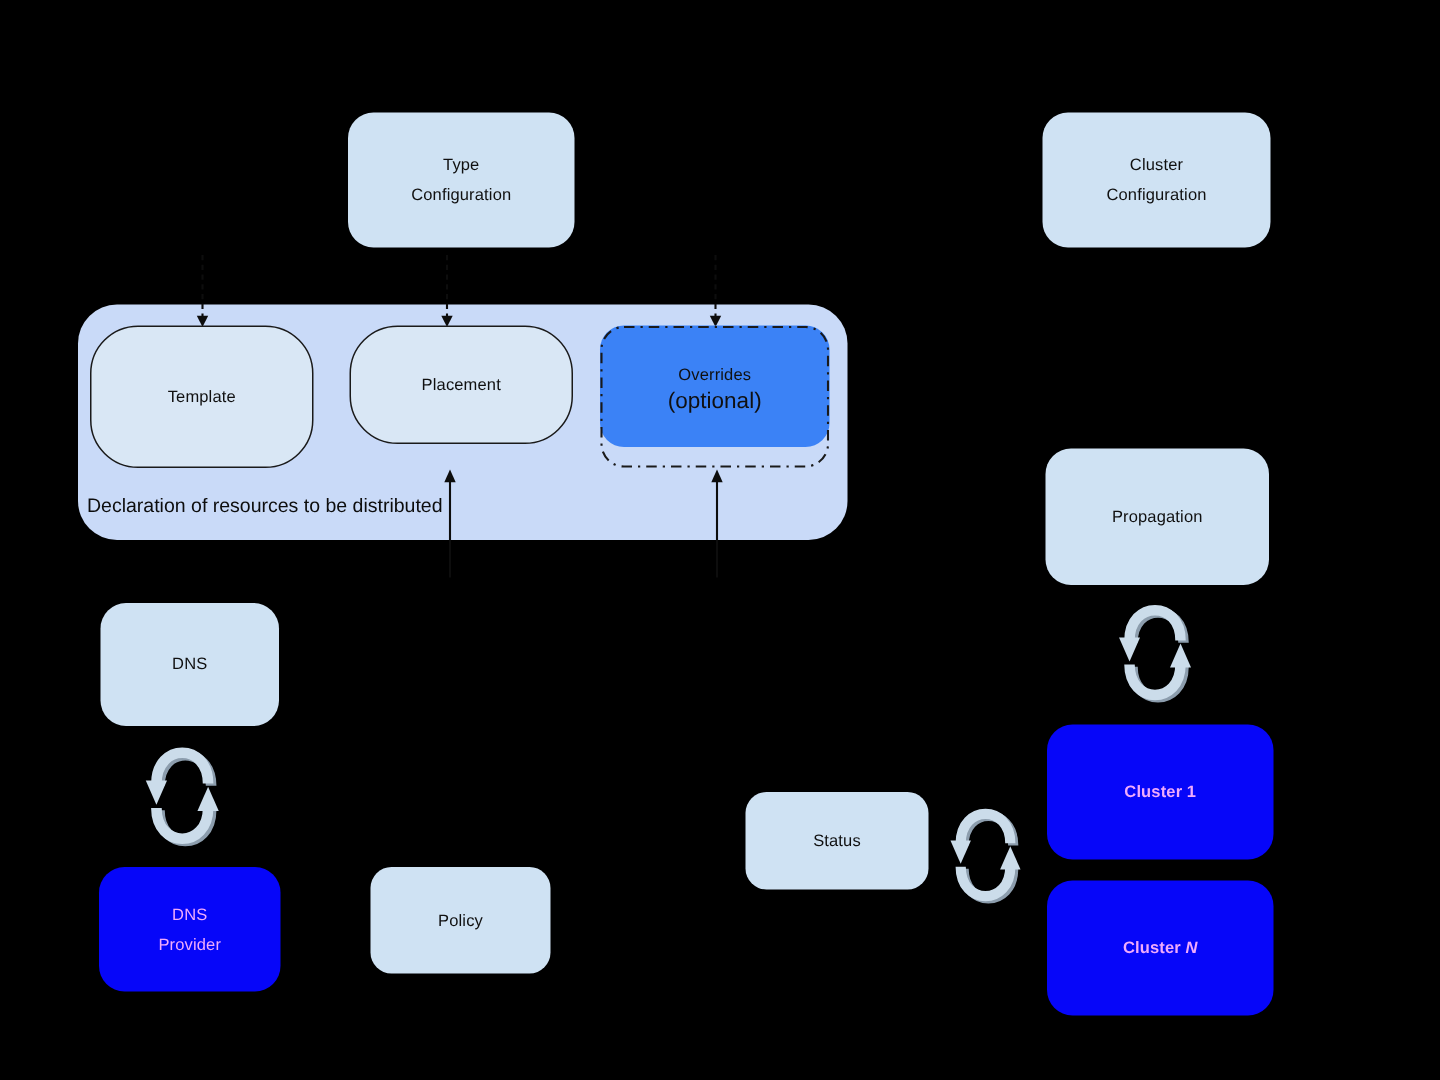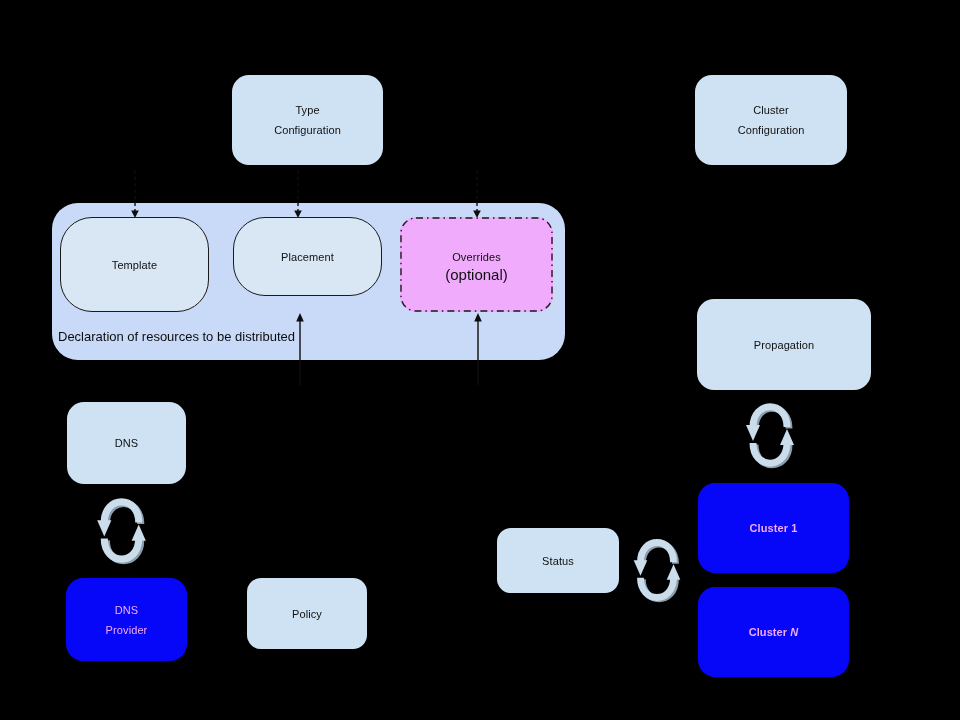--- a/index.html
+++ b/index.html
@@ -71,21 +71,21 @@
   </div>
 
   <div class="node inner" style="left:60px;top:217px;width:149px;height:95px;">
     <span class="line">Template</span>
   </div>
 
   <div class="node inner" style="left:233px;top:217px;width:149px;height:79px;">
     <span class="line">Placement</span>
   </div>
 
-  <div class="node" style="left:400px;top:217px;width:153px;height:95px;background:#f0abfc;border-radius:16px;">
+  <div class="node" style="left:400px;top:217px;width:153px;height:81px;background:#3b82f6;border-radius:16px;">
     <svg class="dashborder" width="153" height="95" viewBox="0 0 153 95">
       <rect x="1" y="1" width="151" height="93" rx="15" fill="none" stroke="#1a1a1a" stroke-width="1.4" stroke-dasharray="7 4 1.5 4"></rect>
     </svg>
     <span class="line ovl-lbl">Overrides</span>
     <span class="sub ovl-lbl">(optional)</span>
   </div>
 
   <div class="node light" style="left:67px;top:402px;width:119px;height:82px;">
     <span class="line">DNS</span>
   </div>
@@ -93,21 +93,21 @@
 
   <div class="node blue" style="left:66px;top:578px;width:121px;height:83px;">
     <span class="line">DNS</span>
     <span class="line">Provider</span>
   </div>
 
   <div class="node light" style="left:247px;top:578px;width:120px;height:71px;border-radius:14px;">
     <span class="line">Policy</span>
   </div>
 
-  <div class="node light" style="left:697px;top:299px;width:174px;height:91px;">
+  <div class="node light" style="left:697px;top:299px;width:149px;height:91px;">
     <span class="line">Propagation</span>
   </div>
 
   <div class="node light" style="left:497px;top:528px;width:122px;height:65px;border-radius:14px;">
     <span class="line">Status</span>
   </div>
 
   <div class="node blue bold" style="left:698px;top:483px;width:151px;height:90px;">
     <span class="line">
       <span>Cluster</span><span class="suffix">1</span>

